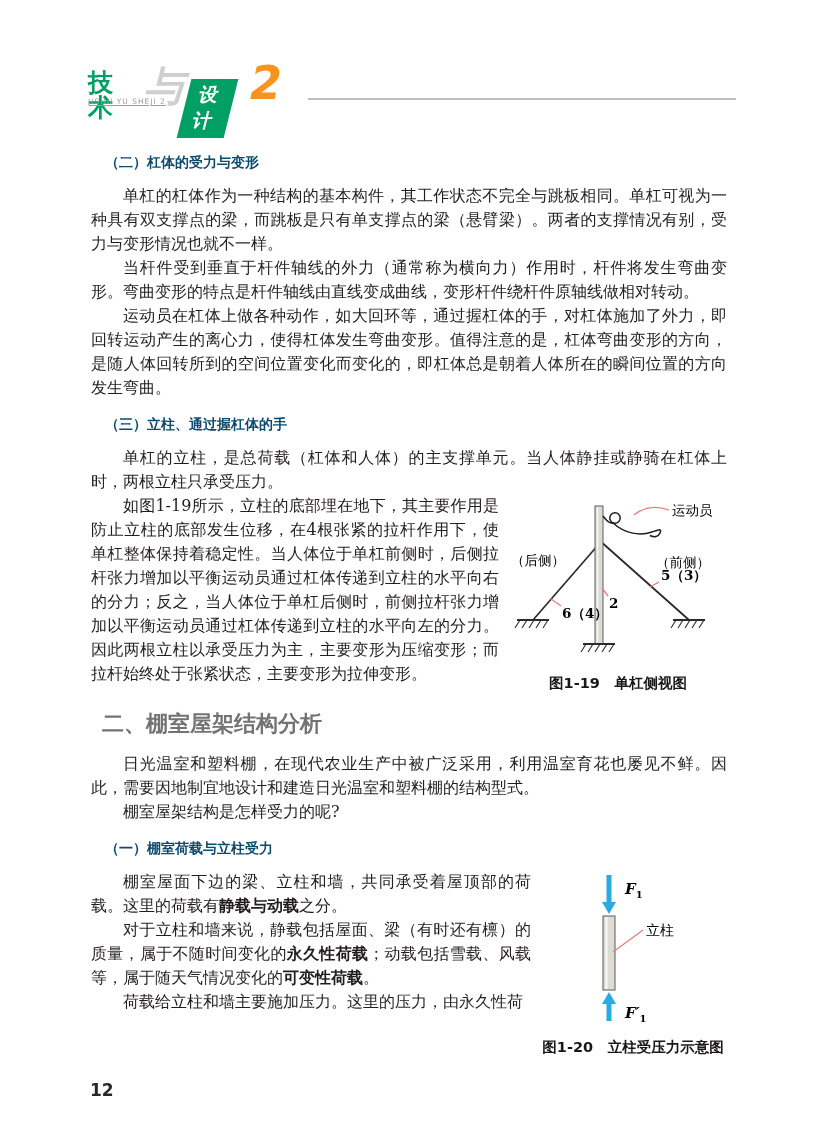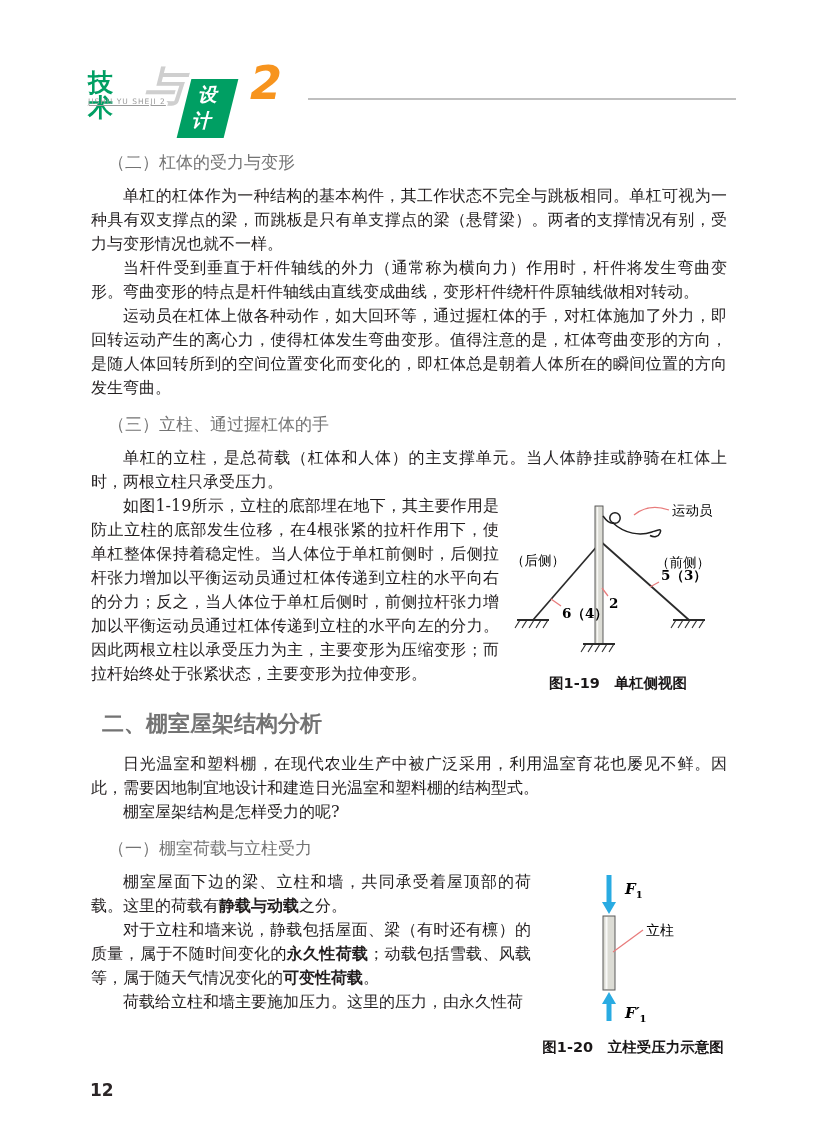--- a/index.html
+++ b/index.html
@@ -19,22 +19,22 @@
             padding:3px 14px 4px 12px;transform:skewX(-14deg);letter-spacing:2px;}
   .logo-num{position:absolute;left:162px;top:-10px;font-family:"DejaVu Sans","Liberation Sans",sans-serif;
             font-weight:bold;font-style:italic;font-size:46px;color:#f7941e;line-height:1;
             text-shadow:-2px 0 #fff,2px 0 #fff,0 -2px #fff,0 2px #fff;}
   .header-rule{position:absolute;left:308px;top:98px;width:484px;height:2px;background:#bfbfbf;}
 
   
   .content{position:absolute;left:91px;top:138px;width:636px;font-size:16px;line-height:24px;
            text-align:justify;}
   .content p{margin:0;text-indent:2em;}
-  h3.sub{font-family:"DejaVu Sans","Liberation Sans",sans-serif;font-size:17px;font-weight:normal;
-         margin:12px 0 10px;text-indent:1em;color:#737373;}
+  h3.sub{font-family:"DejaVu Sans","Liberation Sans",sans-serif;font-size:14px;font-weight:bold;
+         margin:12px 0 10px;text-indent:1em;color:#0c4a6e;}
   h2.major{font-family:"DejaVu Sans","Liberation Sans",sans-serif;font-size:22px;font-weight:bold;
            color:#737373;margin:26px 0 16px;text-indent:0.5em;clear:both;}
   b{font-family:Liberation Sans, sans-serif;font-weight:bold;}
 
   
   .fig{float:right;text-align:center;}
   .fig-19{width:218px;margin:4px 0 0 10px;}
   .fig-20{width:188px;margin:2px 0 2px 8px;}
   .fig-caption{font-family:"DejaVu Sans","Liberation Sans",sans-serif;font-weight:bold;
                font-size:14.5px;color:#1a1718;margin-top:4px;white-space:nowrap;}

